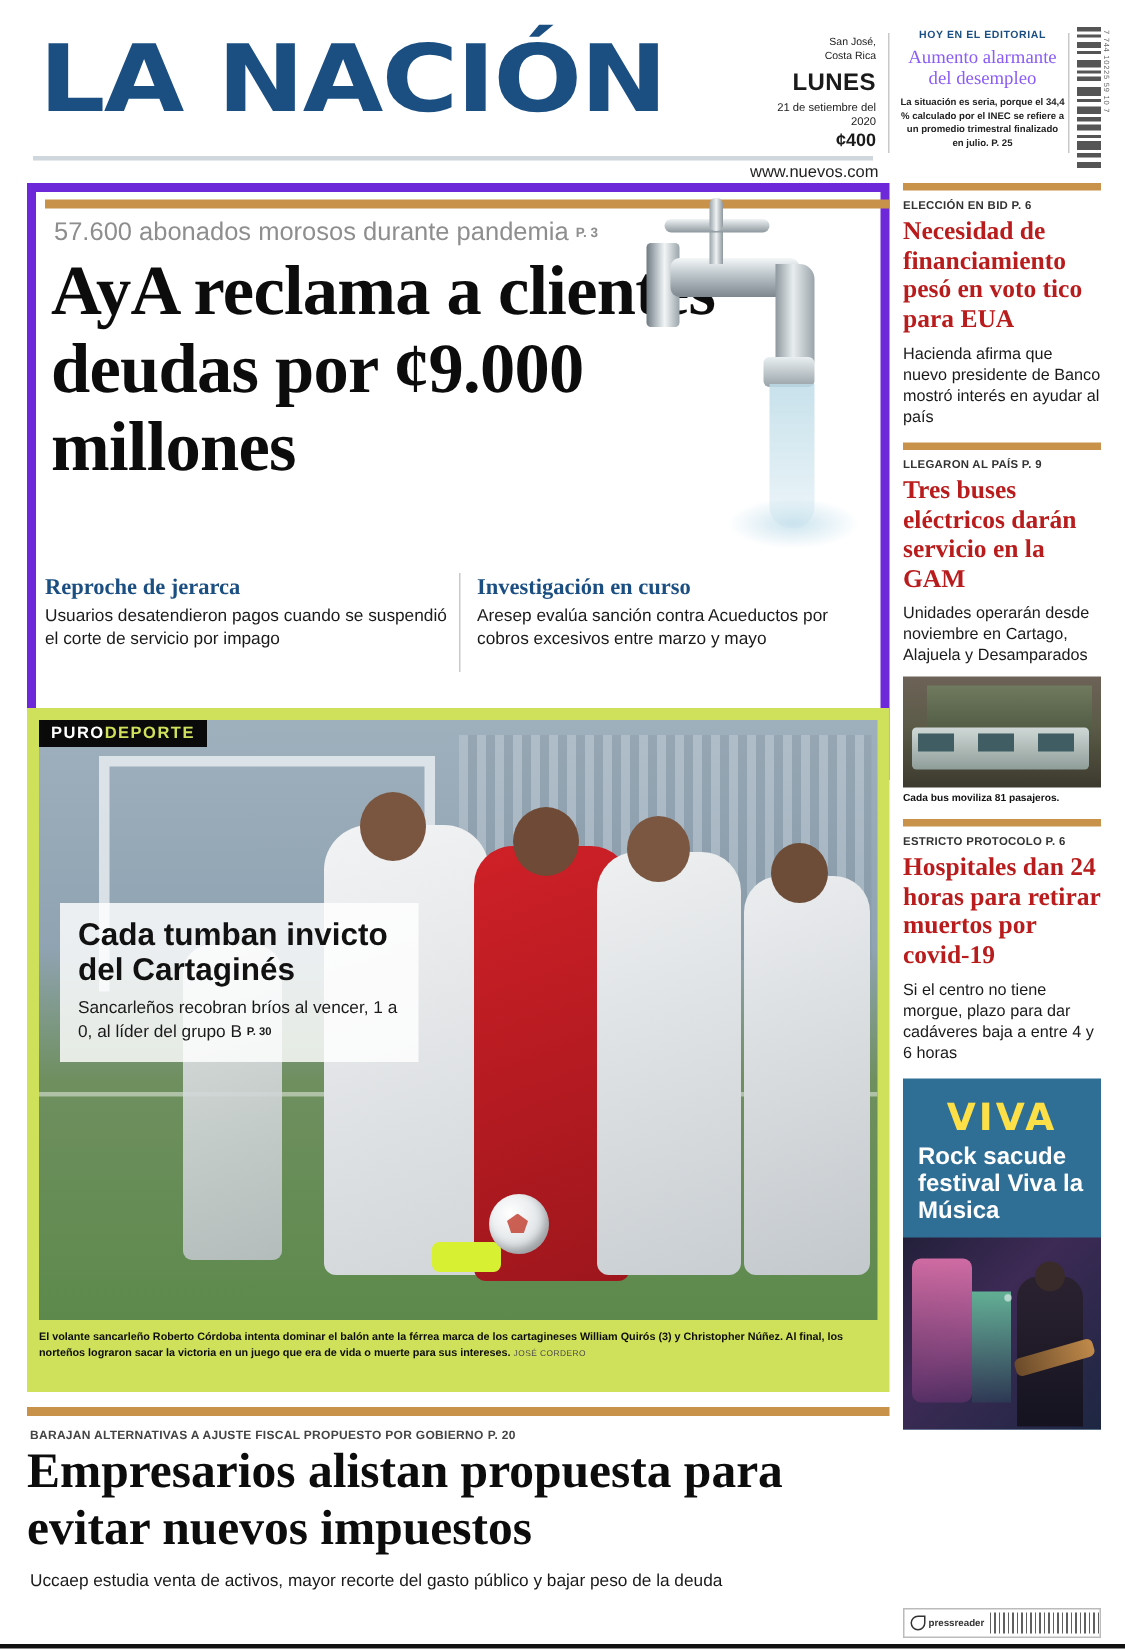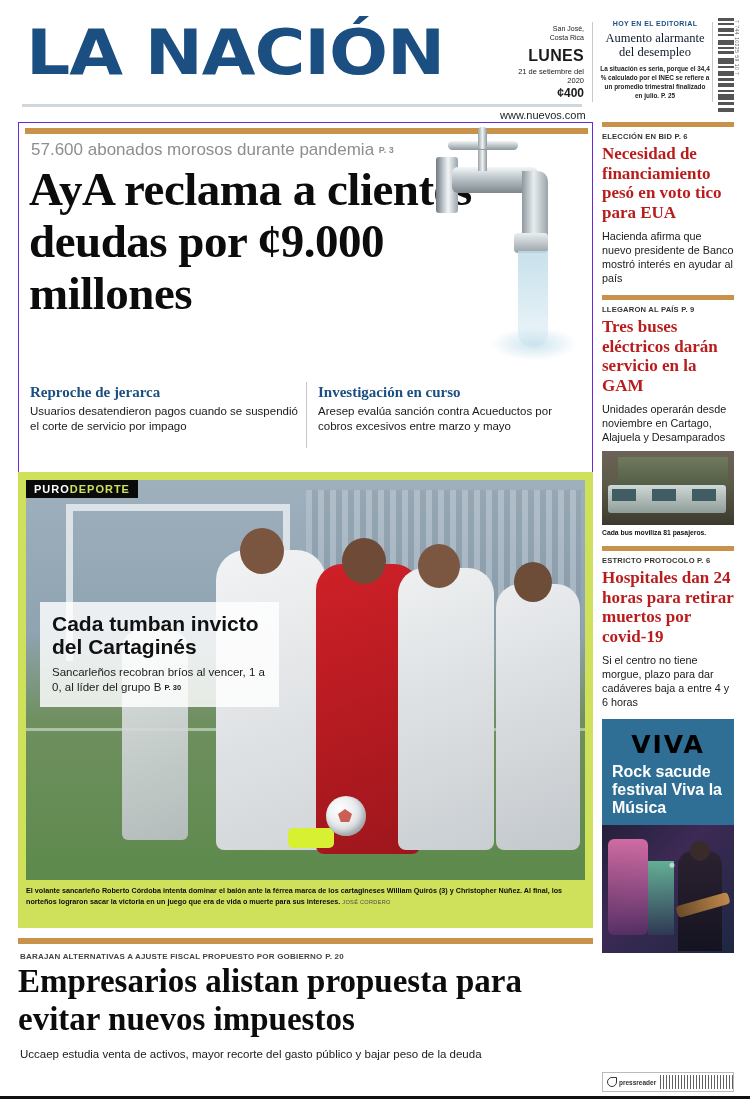--- a/index.html
+++ b/index.html
@@ -18,30 +18,30 @@
   .dateblock .day{font-size:16px;font-weight:700;margin-top:5px;letter-spacing:.3px;}
   .dateblock .full{font-size:7.5px;margin-top:2px;}
   .dateblock .price{font-size:12px;font-weight:700;margin-top:1px;}
   .dateblock .web{font-size:11px;margin-top:9px;color:#222;}
 
   .vdiv{position:absolute;background:#c9c9c9;width:1px;}
 
   .editorial{position:absolute;left:600px;top:20px;width:110px;text-align:center;}
   .editorial .kick{font-size:7px;font-weight:700;color:#1b4f82;letter-spacing:.4px;}
   .editorial .etitle{font-family:"Liberation Serif",serif;font-size:12.5px;line-height:14px;
-        color:#0f172a;margin-top:4px;}
+        color:#8b5cf6;margin-top:4px;}
   .editorial .etext{font-size:6.4px;line-height:9px;color:#222;margin-top:5px;font-weight:700;}
 
   .barcode{position:absolute;left:718px;top:18px;width:16px;height:86px;}
   .barcode i{display:block;width:100%;background:#555;}
   .barlabel{position:absolute;left:734px;top:20px;font-size:5px;color:#666;
         writing-mode:vertical-rl;letter-spacing:.5px;}
 
   
-  .lead{position:absolute;left:18px;top:122px;width:575px;border:1px solid #6d28d9;
+  .lead{position:absolute;left:18px;top:122px;width:575px;border:6px solid #6d28d9;
         height:398px;box-sizing:border-box;background:#fff;}
   .lead .topbar{position:absolute;left:6px;top:5px;width:563px;height:6px;background:#c8924b;}
   .lead .kick{position:absolute;left:12px;top:17px;font-size:17px;color:#8e8e8e;
         font-family:"Liberation Sans",sans-serif;}
   .lead .kick b{font-size:9px;color:#8e8e8e;font-weight:700;vertical-align:2px;}
   .lead h1{position:absolute;left:10px;top:40px;width:470px;margin:0;
         font-family:"Liberation Serif",serif;font-weight:700;font-size:47px;line-height:52px;
         color:#0c0c0c;letter-spacing:-.5px;}
 
   
@@ -145,21 +145,21 @@
         background:linear-gradient(180deg,#6d6257 0%,#5b5b48 45%,#3c3a2e 100%);}
   .bus-body{position:absolute;left:6px;top:34px;width:118px;height:28px;border-radius:3px;
         background:linear-gradient(180deg,#cfd8d6,#8f9d99);}
   .bus-trailer{position:absolute;left:16px;top:6px;width:110px;height:34px;
         background:linear-gradient(180deg,#6f7a5e,#4e5741);}
   .bus-win{position:absolute;top:38px;width:24px;height:12px;background:#3f5d63;}
   .railcap{margin-top:4px;font-size:6.8px;font-weight:700;color:#111;}
 
   .viva{margin-top:4px;width:132px;background:#2f6f96;padding:10px 10px 0;box-sizing:border-box;}
   .vivalogo{height:30px;display:flex;align-items:center;justify-content:center;
-        color:#000000;font-family:"DejaVu Sans",sans-serif;font-weight:700;font-size:25px;
+        color:#fde047;font-family:"DejaVu Sans",sans-serif;font-weight:700;font-size:25px;
         letter-spacing:2px;}
   .viva h3{margin:4px 0 0;font-family:"Liberation Sans",sans-serif;font-weight:700;
         font-size:16px;line-height:18px;color:#ffffff;}
   .vivaphoto{margin-top:8px;margin-left:-10px;width:132px;height:128px;position:relative;overflow:hidden;
         background:linear-gradient(135deg,#23203a 0%,#3d2a55 40%,#1d2742 100%);}
   .vp-glow{position:absolute;left:6px;top:14px;width:40px;height:96px;
         background:linear-gradient(180deg,rgba(236,120,180,.85),rgba(150,60,140,.3));border-radius:6px;}
   .vp-green{position:absolute;left:46px;top:36px;width:26px;height:74px;
         background:linear-gradient(180deg,rgba(110,220,170,.75),rgba(40,120,110,.2));}
   .vp-player{position:absolute;right:12px;top:26px;width:44px;height:100px;border-radius:14px 14px 0 0;

